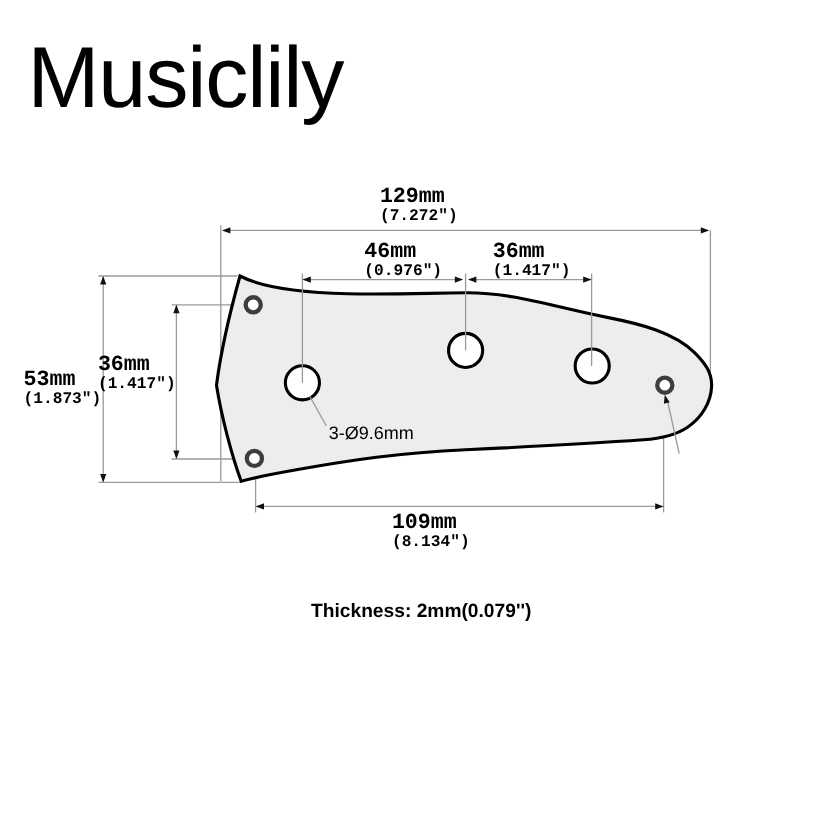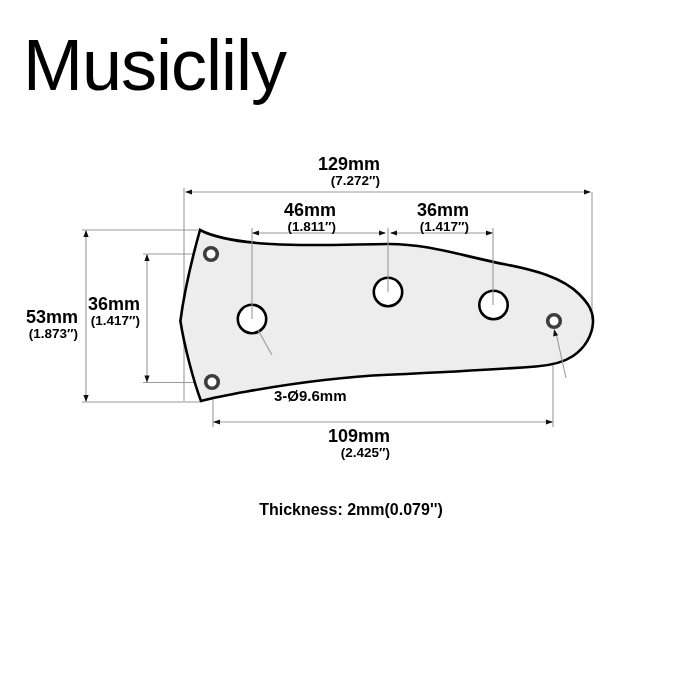--- a/index.html
+++ b/index.html
@@ -7,24 +7,24 @@
        font-family:"Liberation Sans",sans-serif;color:var(--text,#000);}
   .stage{position:absolute;left:0;top:0;width:700px;height:516px;}
   .logo{position:absolute;left:23px;top:28px;font-size:72px;font-weight:400;
         letter-spacing:-1px;line-height:1.05;color:var(--text,#000);white-space:nowrap;}
   svg{position:absolute;left:0;top:0;}
   .gline{stroke:var(--line-gray,#9a9a9a);stroke-width:1.1;fill:none;}
   .arrow{fill:var(--arrow,#111);stroke:none;}
   .plate{fill:var(--plate-fill,#ededed);stroke:var(--plate-stroke,#000);stroke-width:2.6;stroke-linejoin:miter;}
   .pot{fill:#ffffff;stroke:var(--plate-stroke,#000);stroke-width:2.6;}
   .screw{fill:#ffffff;stroke:var(--screw-ring,#3d3d3d);stroke-width:3.6;}
-  .dim{position:absolute;transform:translateX(-50%);text-align:right;white-space:nowrap;}
+  .dim{position:absolute;transform:translateX(-50%);text-align:left;white-space:nowrap;font-family:Liberation Mono, monospace;}
   .dim .mm{font-size:18px;font-weight:700;line-height:19px;}
   .dim .in{font-size:13.5px;font-weight:700;line-height:14px;}
-  .callout{position:absolute;font-size:15px;font-weight:700;line-height:20.5px;white-space:nowrap;margin-top:34px;}
+  .callout{position:absolute;font-size:15px;font-weight:400;line-height:20.5px;white-space:nowrap;}
   .thickness{position:absolute;left:351px;top:501px;transform:translateX(-50%);
              font-size:16px;font-weight:700;white-space:nowrap;}
 </style>
 </head>
 <body>
 
 <div class="stage">
 
   <div class="logo">Musiclily</div>
 
@@ -101,37 +101,37 @@
     <g>
       <line class="gline" x1="566" y1="378" x2="556" y2="333"></line>
       <polygon class="arrow" points="554,329 558.1,335.2 553.2,336.4"></polygon>
     </g>
   </svg>
 
   <div class="dim" style="left:349px;top:155px;">
     <div class="mm">129mm</div>
     <div class="in">(7.272″)</div>
   </div>
-  <div class="dim" style="left:310px;top:201px;">
+  <div class="dim" style="left:336px;top:201px;">
     <div class="mm">46mm</div>
-    <div class="in">(1.811″)</div>
+    <div class="in">(0.976″)</div>
   </div>
   <div class="dim" style="left:443px;top:201px;">
     <div class="mm">36mm</div>
     <div class="in">(1.417″)</div>
   </div>
   <div class="dim" style="left:52px;top:308px;">
     <div class="mm">53mm</div>
     <div class="in">(1.873″)</div>
   </div>
   <div class="dim" style="left:114px;top:295px;">
     <div class="mm">36mm</div>
     <div class="in">(1.417″)</div>
   </div>
   <div class="dim" style="left:359px;top:427px;">
     <div class="mm">109mm</div>
-    <div class="in">(2.425″)</div>
+    <div class="in">(8.134″)</div>
   </div>
 
   <div class="callout" style="left:274px;top:352px;">3-Ø9.6mm</div>
 
   <div class="thickness">Thickness: 2mm(0.079'')</div>
 </div>
 
 </body></html>

